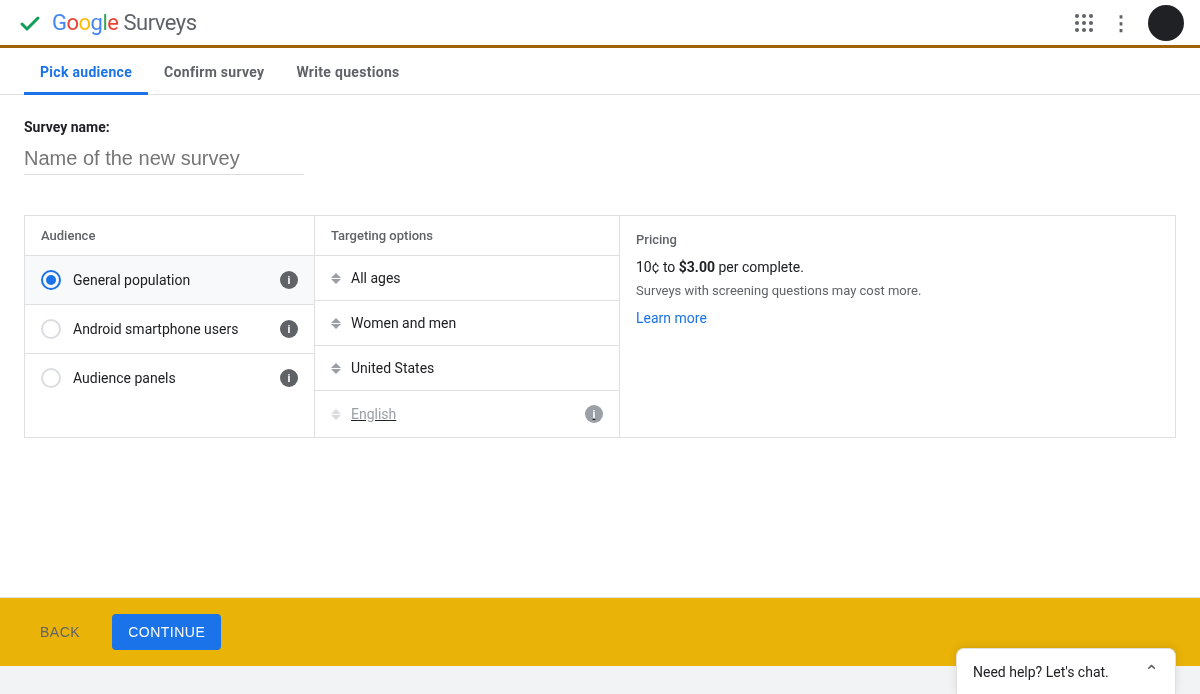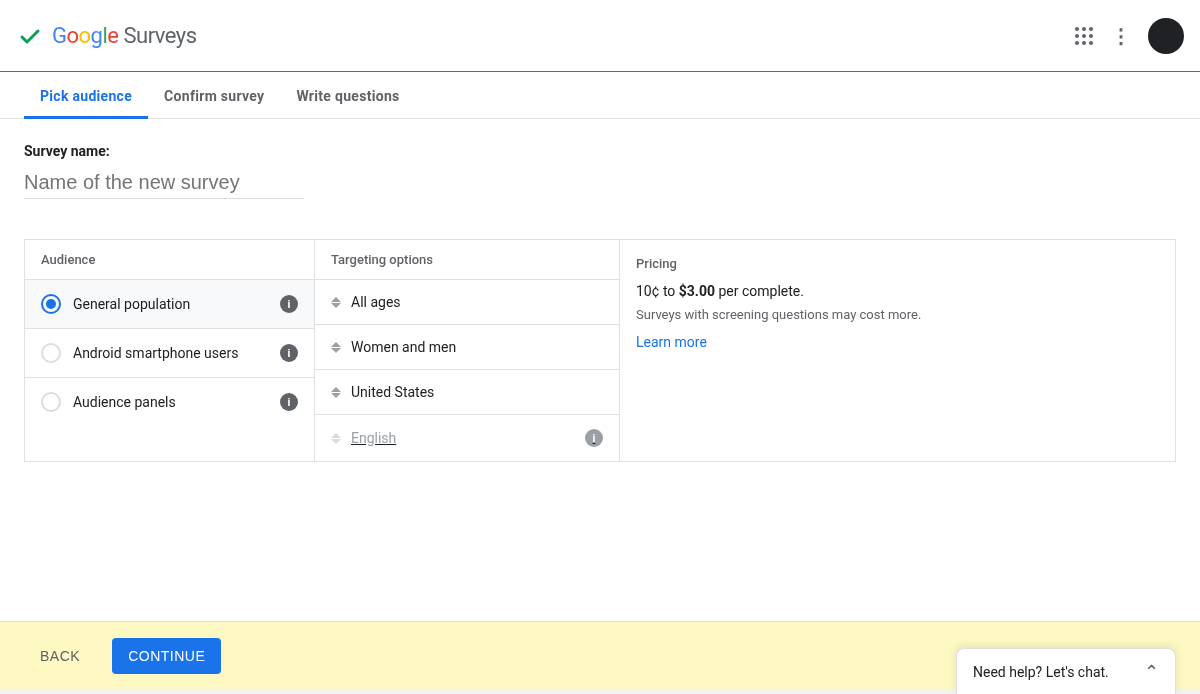--- a/index.html
+++ b/index.html
@@ -1,25 +1,25 @@
 <!DOCTYPE html>
 <html><head>
   <meta charset="utf-8">
   <style>
     * { box-sizing: border-box; margin: 0; padding: 0; }
     body { font-family: 'Roboto', Arial, sans-serif; background: #f1f3f4; color: #202124; font-size: 14px; }
 
     
     .header {
       background: #fff;
-      height: 72px;
+      height: 48px;
       display: flex;
       align-items: center;
       padding: 0 16px;
-      border-bottom: 1px solid #a16207;
+      border-bottom: 3px solid #a16207;
       justify-content: space-between;
     }
     .header-left {
       display: flex;
       align-items: center;
       gap: 8px;
     }
     .logo-check {
       width: 28px;
       height: 28px;
@@ -247,21 +247,21 @@
     }
     .learn-more {
       color: #1a73e8;
       font-size: 14px;
       cursor: pointer;
       text-decoration: none;
     }
 
     
     .footer-actions {
-      background: #fef9c3;
+      background: #eab308;
       padding: 16px 24px;
       display: flex;
       align-items: center;
       gap: 16px;
       border-top: 1px solid #e0e0e0;
     }
     .btn-back {
       background: transparent;
       border: none;
       font-size: 14px;

